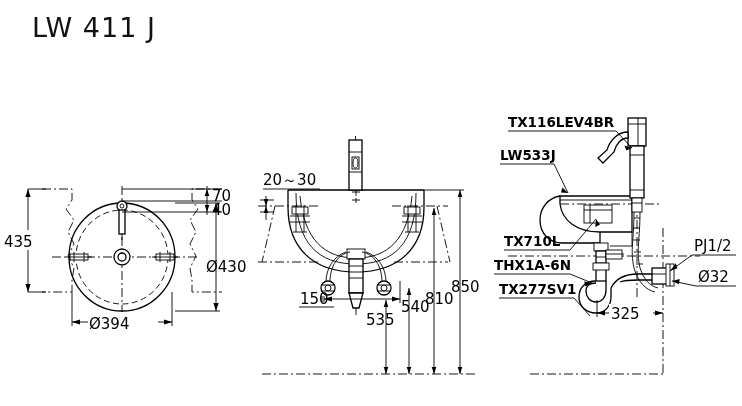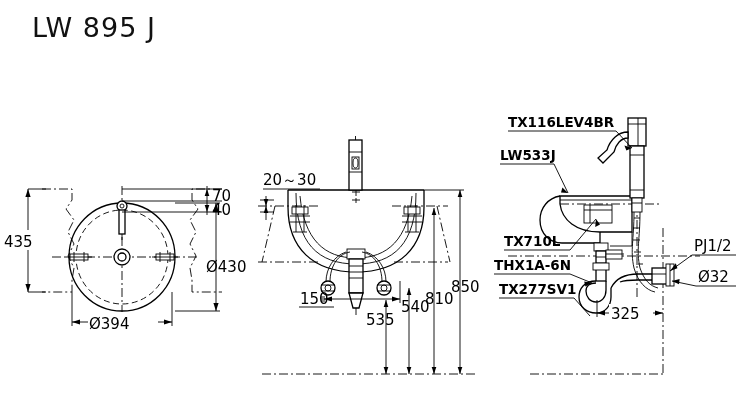--- a/index.html
+++ b/index.html
@@ -17,21 +17,21 @@
   .med{stroke-width:1.3;}
   .dd{stroke-dasharray:9,3,2,3;}
   .hid{stroke-dasharray:6,3.5;}
   .wht{fill:#fff;}
 </style>
 </head>
 <body>
 
 <div id="sheet">
 
-  <div class="title">LW 895 J</div>
+  <div class="title">LW 411 J</div>
 
   <svg width="742" height="406">
 
     <g>
 
       <path class="ln thin dd" d="M42,189 L72,189 L72,200 L66,209 L74,220 L68,232 L74,244 L68,256 L74,268 L72,280 L72,292 L42,292"></path>
       <path class="ln thin dd" d="M222,189 L192,189 L192,200 L198,209 L190,220 L196,232 L190,244 L196,256 L190,268 L192,280 L192,292 L222,292"></path>
 
       <ellipse class="ln med" cx="122" cy="257" rx="53" ry="54"></ellipse>
 

